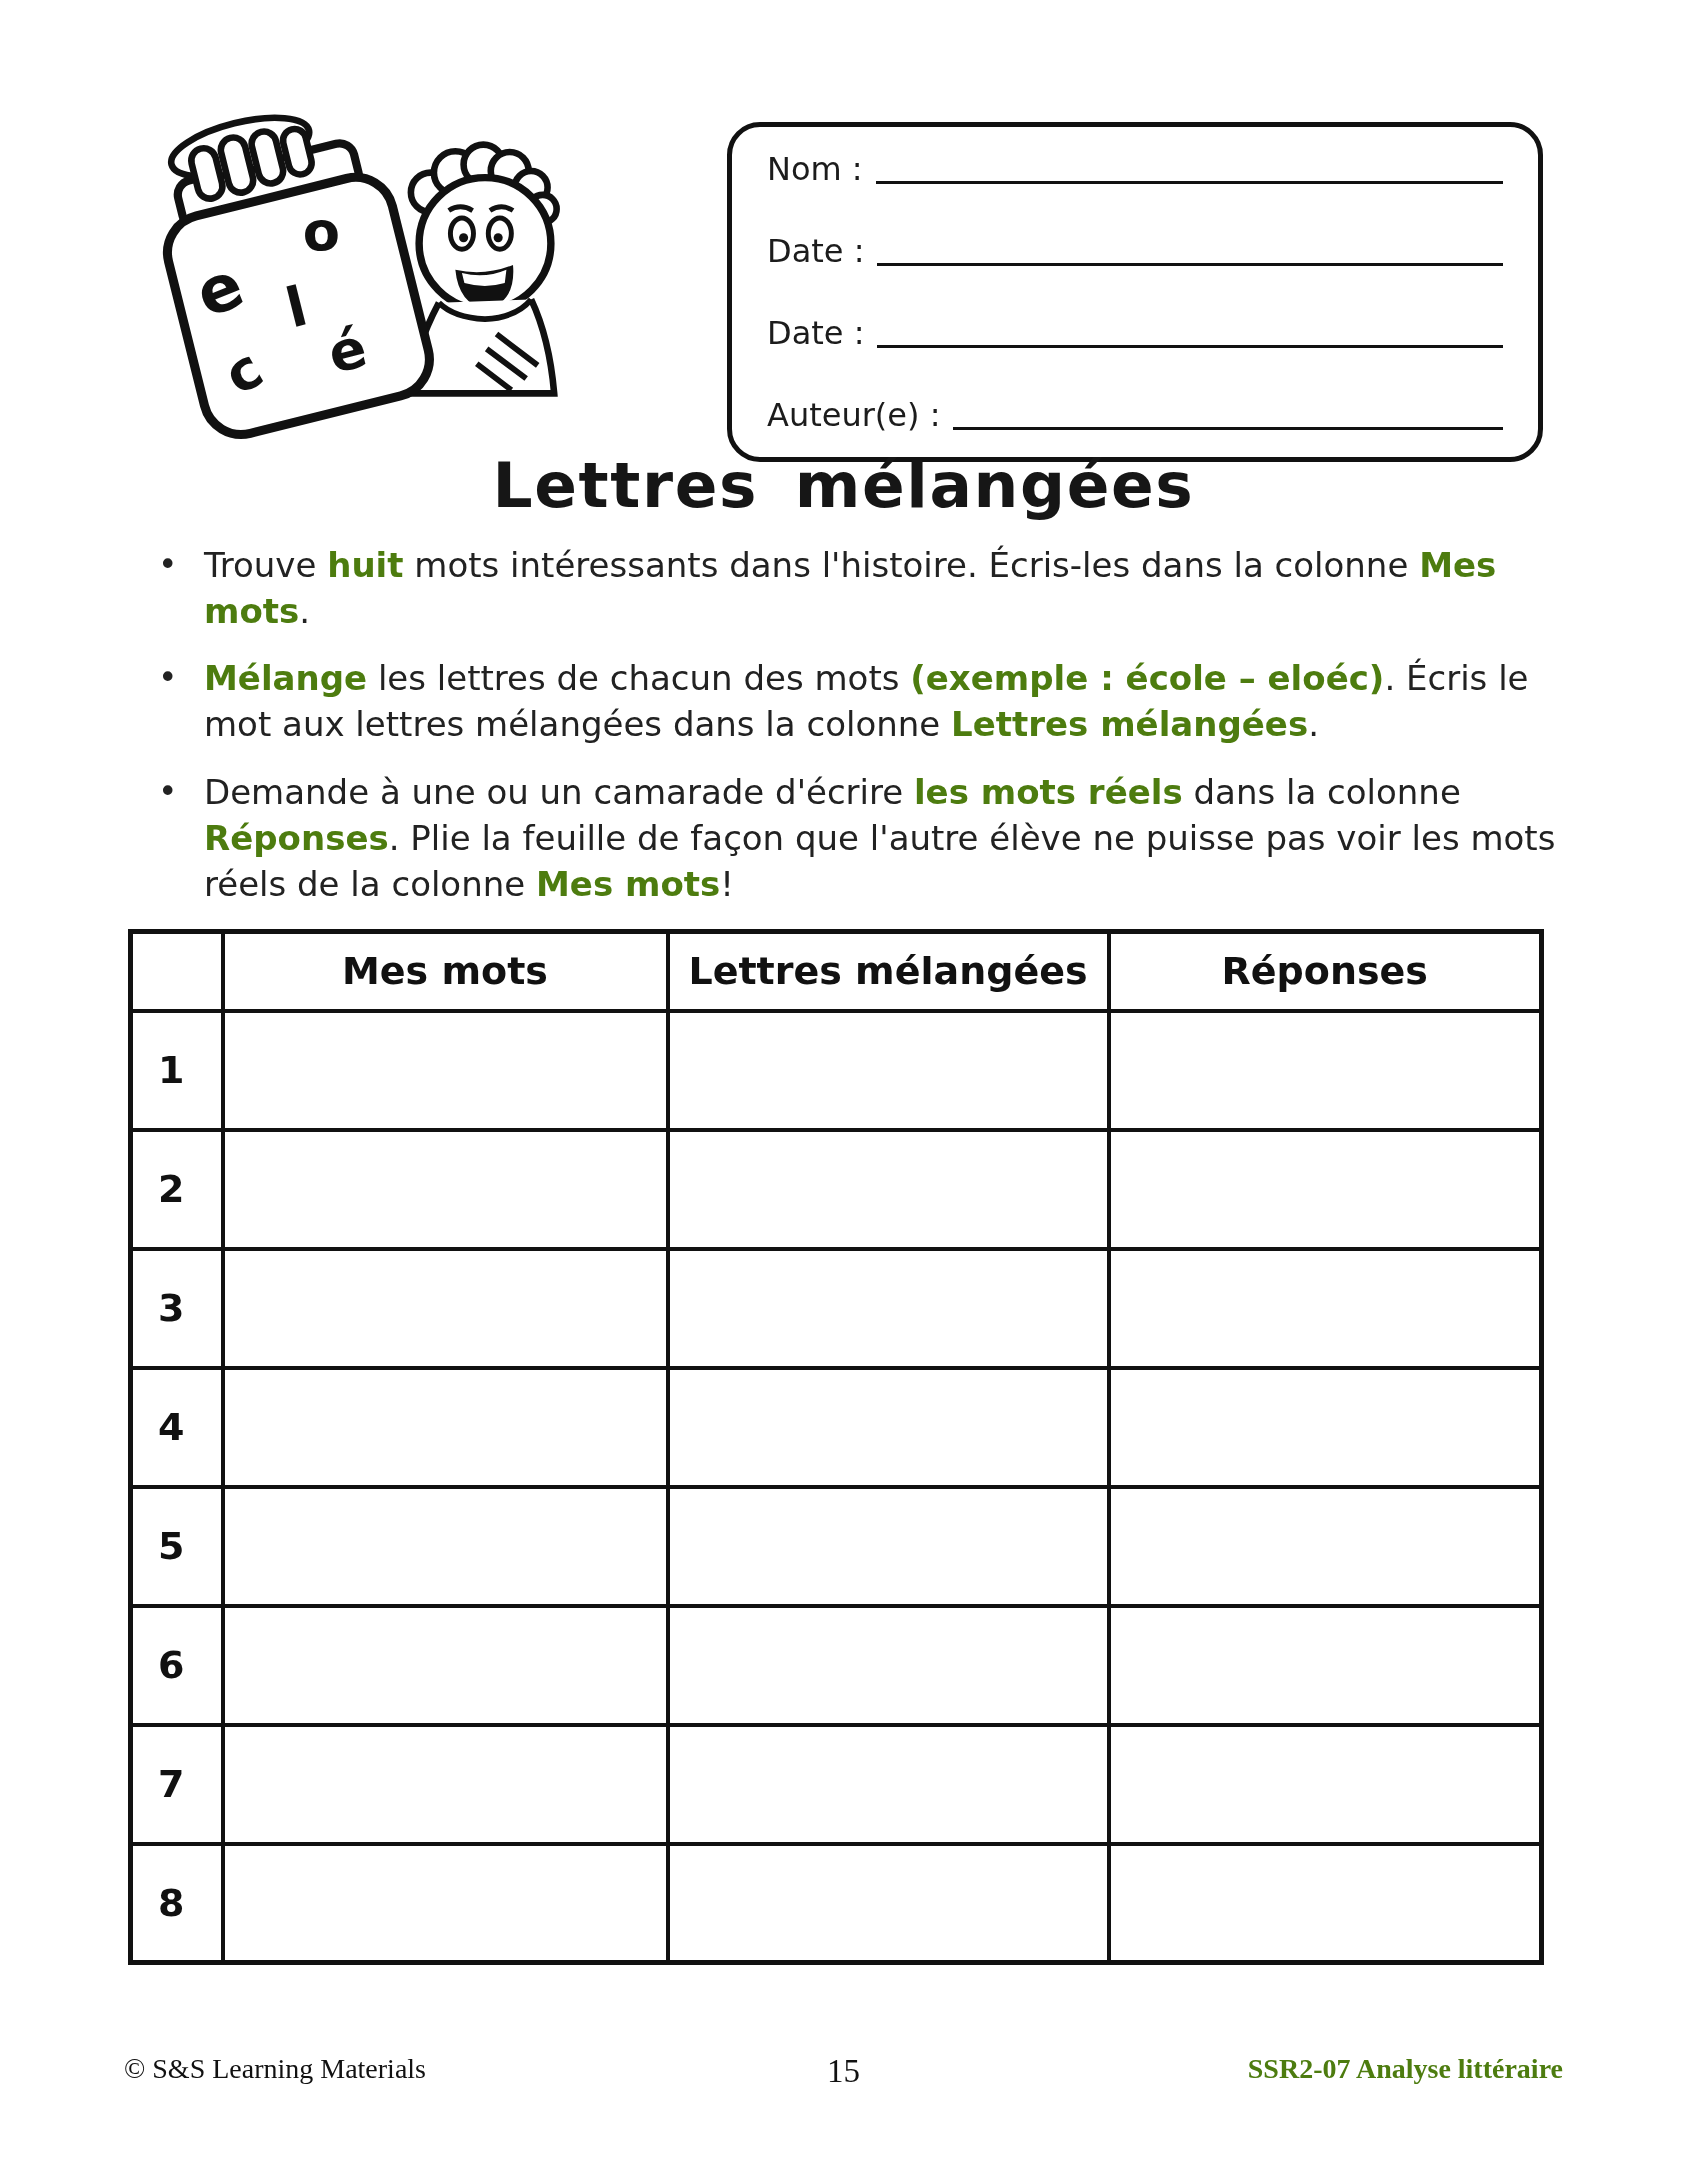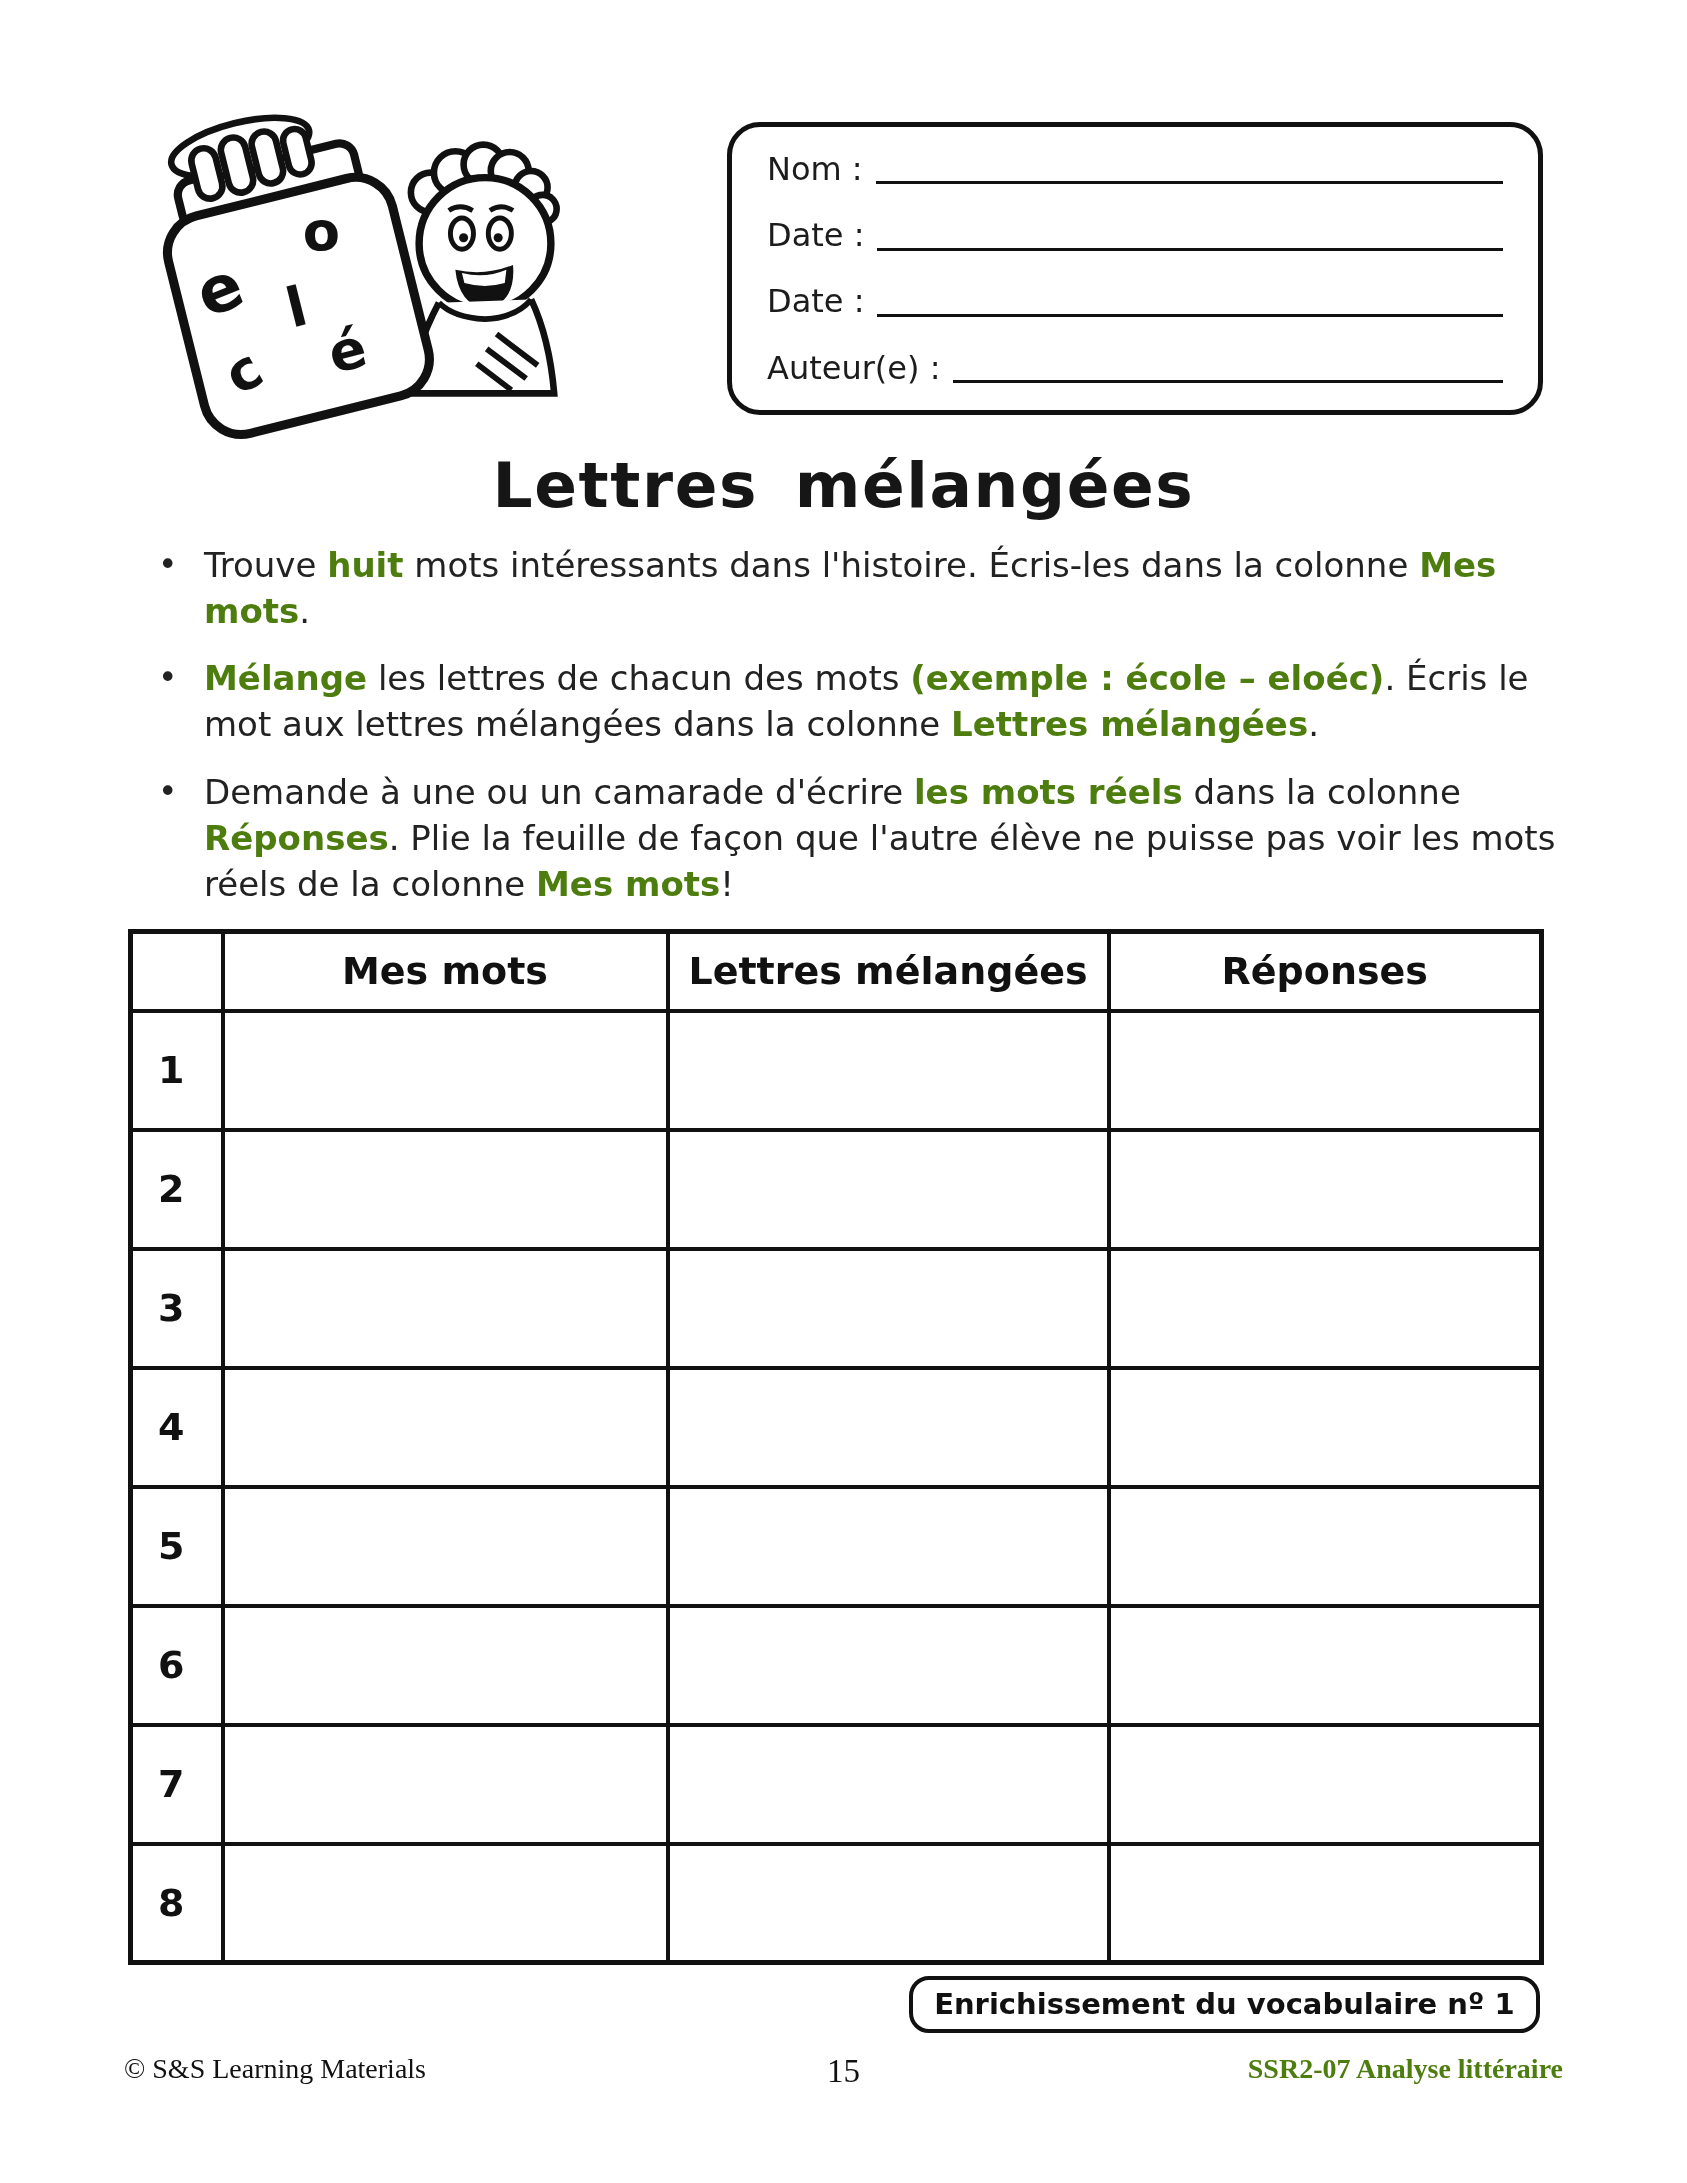--- a/index.html
+++ b/index.html
@@ -8,21 +8,21 @@
     font-family:"DejaVu Sans","Liberation Sans",sans-serif;color:#1c1c1c;
     overflow:hidden;
   }
   .page{position:absolute;inset:0;}
 
   
   .illus{position:absolute;left:124px;top:87px;width:470px;height:420px;}
 
   
   .namebox{
-    position:absolute;left:727px;top:122px;width:816px;height:293px;
+    position:absolute;left:727px;top:122px;width:816px;height:340px;
     border:5.8px solid #111;border-radius:33px;box-sizing:border-box;
     padding:21.4px 35px 20px 35px;
     display:flex;flex-direction:column;justify-content:space-between;
   }
   .nb-field{display:flex;align-items:flex-end;font-size:32px;font-weight:500;gap:13px;white-space:nowrap;}
   .nb-label{padding-bottom:3.3px;}
   .nb-line{flex:1;border-bottom:3.3px solid #111;height:33px;margin-bottom:6.6px;}
 
   
   .title{
@@ -228,21 +228,20 @@
       </tr>
       <tr>
         <td class="rownum">8</td>
         <td></td>
         <td></td>
         <td></td>
       </tr>
     </tbody>
   </table>
 
-  <div class="badge">Enrichissement du vocabulaire nº 1</div>
 
   <div class="footer">
     <span class="f-left">© S&amp;S Learning Materials</span>
     <span class="f-center">15</span>
     <span class="f-right">SSR2-07 Analyse littéraire</span>
   </div>
 
 </div>
 
 

